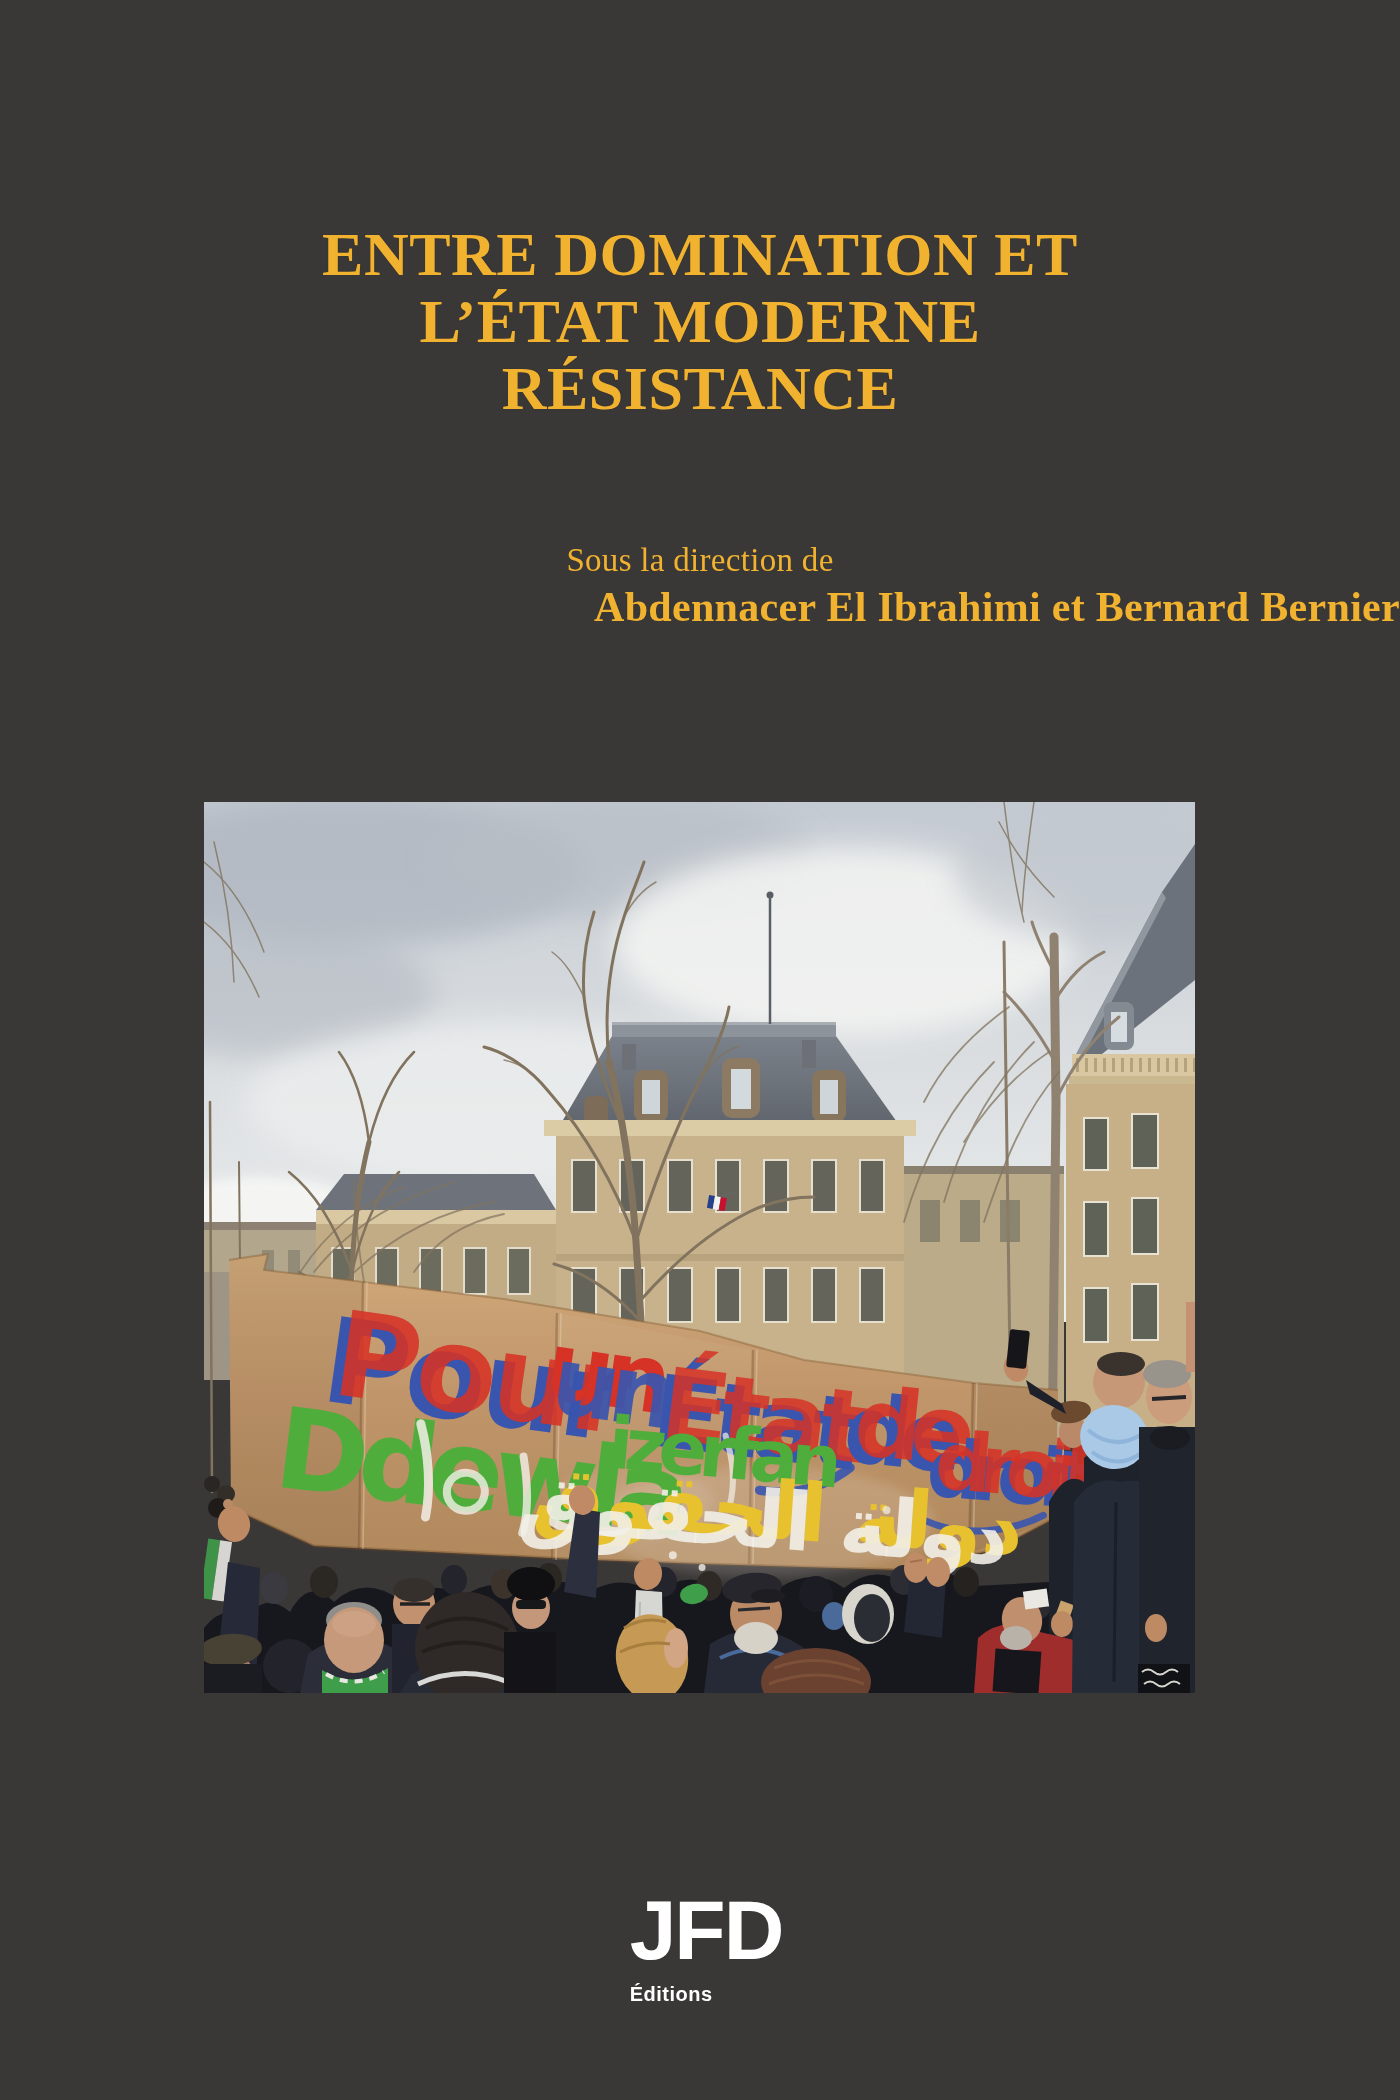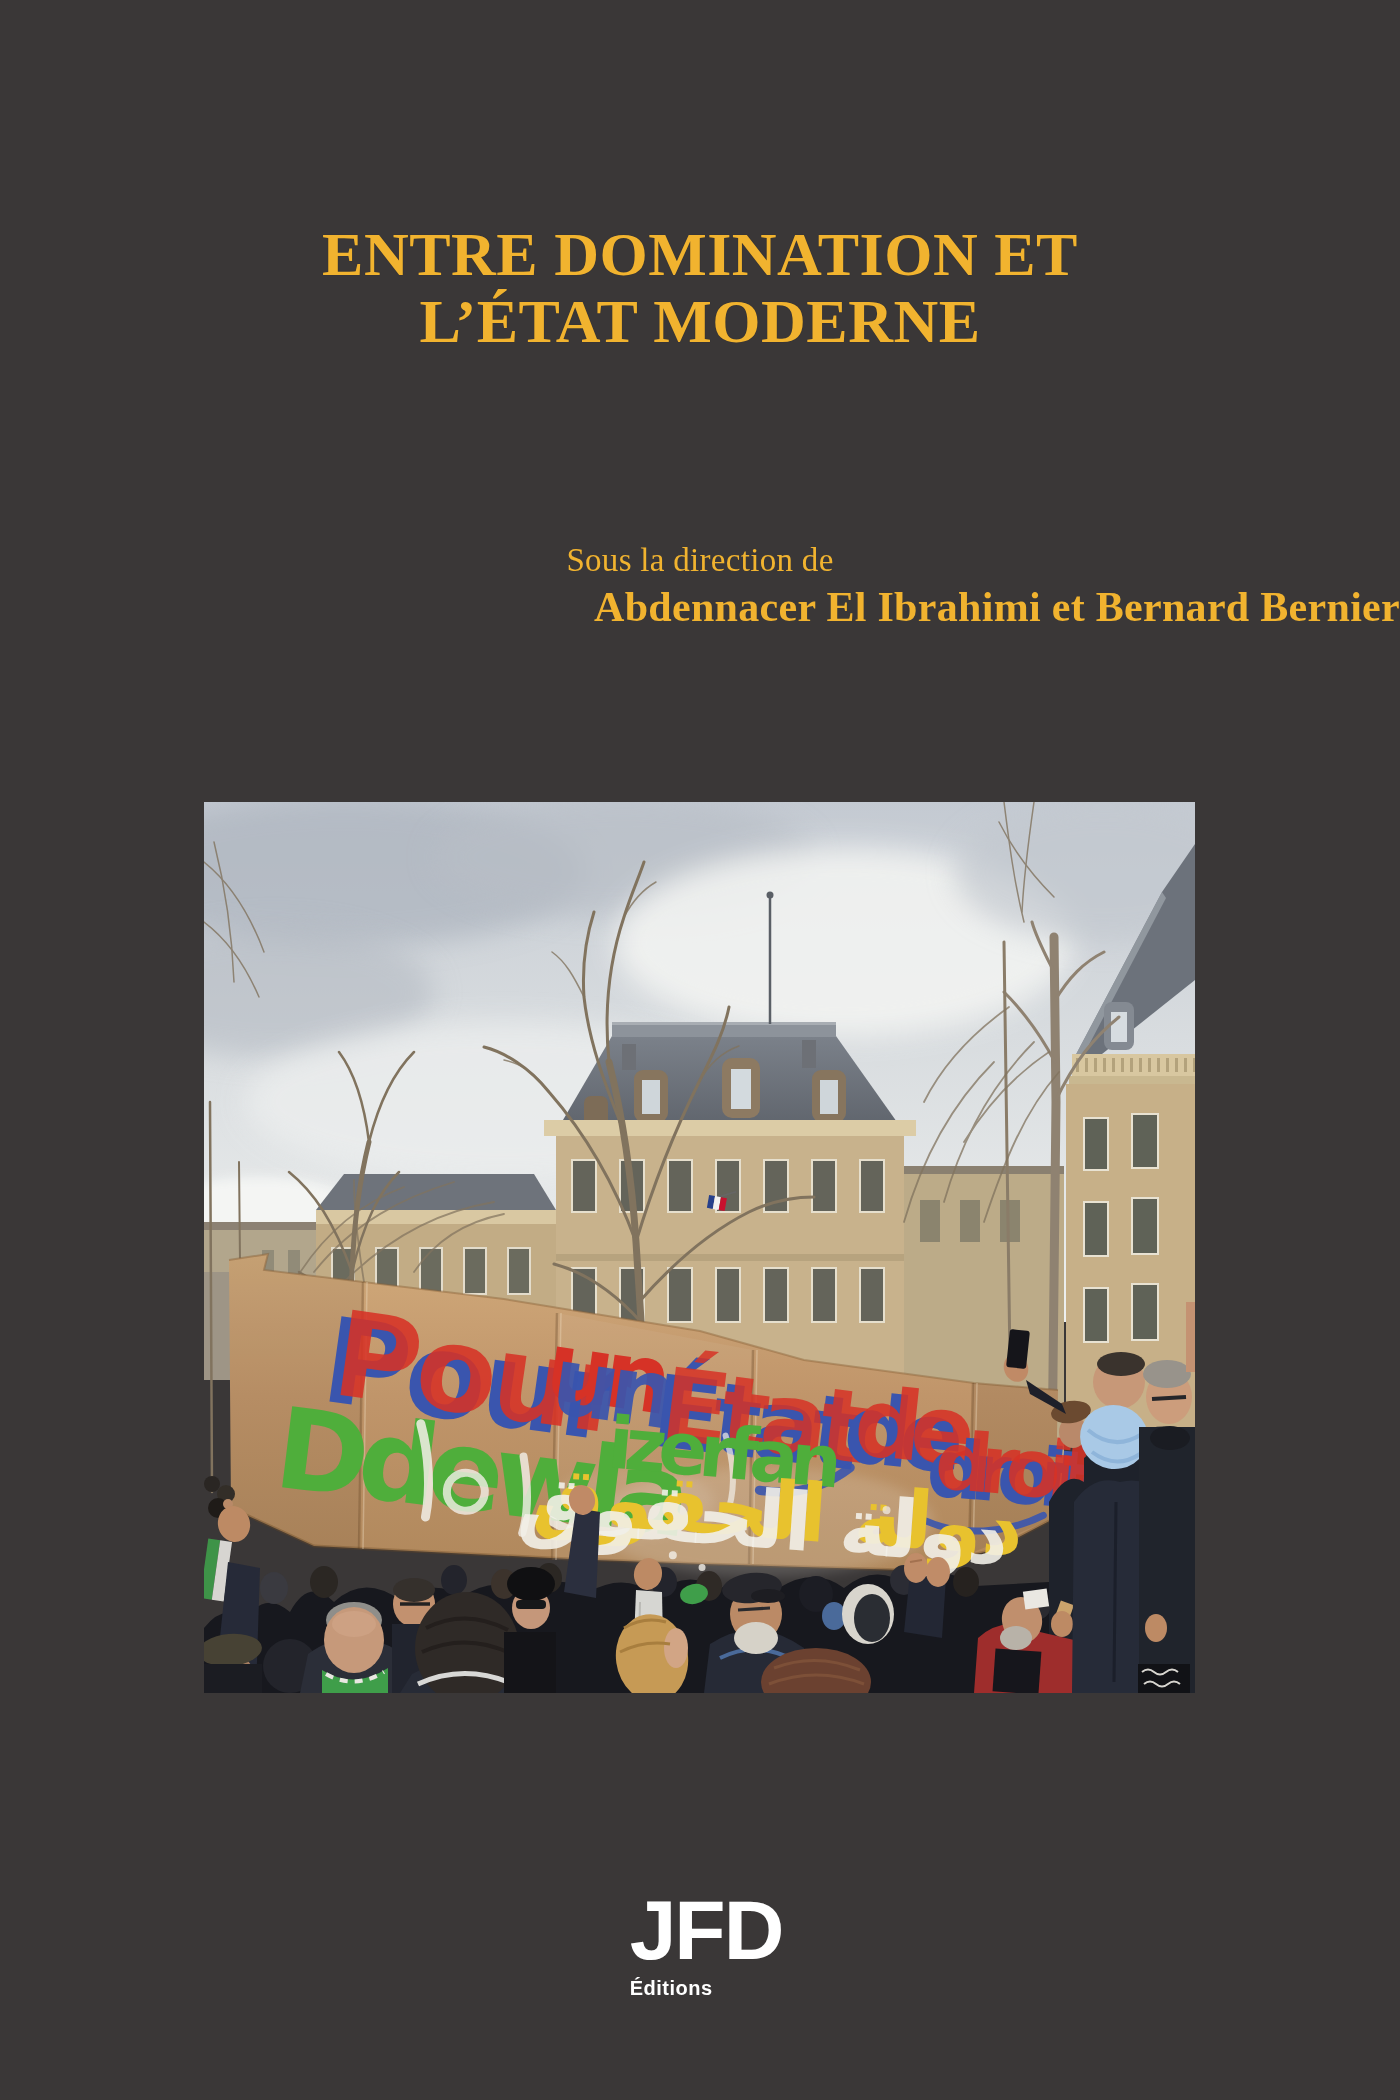--- a/index.html
+++ b/index.html
@@ -11,30 +11,31 @@
     color:#f1b32f;font-weight:700;font-size:62px;line-height:67px;letter-spacing:.5px}
   .edited-by{position:absolute;top:542px;left:0;right:0;text-align:center;
     color:#f1b32f;font-size:33px;font-weight:400;letter-spacing:.3px}
   .editors{position:absolute;top:583px;left:0;right:0;text-align:right;
     color:#f1b32f;font-size:42px;font-weight:700;letter-spacing:.3px}
   .photo-wrap{position:absolute;left:204px;top:802px;width:991px;height:891px}
   .publisher{position:absolute;top:1893px;left:0;right:0;text-align:center;
     color:#ffffff;font-family:"Liberation Sans",sans-serif}
   .pub-inner{display:inline-block;text-align:left;transform:translateX(6px)}
   .pub-name{display:block;font-size:84px;line-height:74px;font-weight:700;letter-spacing:-2px}
-  .pub-type{display:block;font-size:20px;line-height:20px;font-weight:700;letter-spacing:.5px;margin-top:11px}
+  .pub-type{display:block;font-size:20px;line-height:20px;font-weight:700;letter-spacing:.5px;margin-top:17px}
   .gw{font-family:"DejaVu Sans",sans-serif;font-weight:700}
   .serifedge{text-shadow:0 0 1px rgba(0,0,0,.25)}
 </style>
 </head>
 <body>
 
 <div class="title-block serifedge">
   <div>ENTRE DOMINATION ET</div>
   <div>L’ÉTAT MODERNE</div>
+  <div>RÉSISTANCE</div>
 </div>
 
 <div class="edited-by">Sous la direction de</div>
 <div class="editors">Abdennacer El Ibrahimi et Bernard Bernier</div>
 
 <div class="photo-wrap">
 <svg width="991" height="891" viewBox="0 0 991 891" xmlns="http://www.w3.org/2000/svg">
   <defs>
     <linearGradient id="skyG" x1="0" y1="0" x2="0" y2="1">
       <stop offset="0" stop-color="#c4cad2"></stop>

